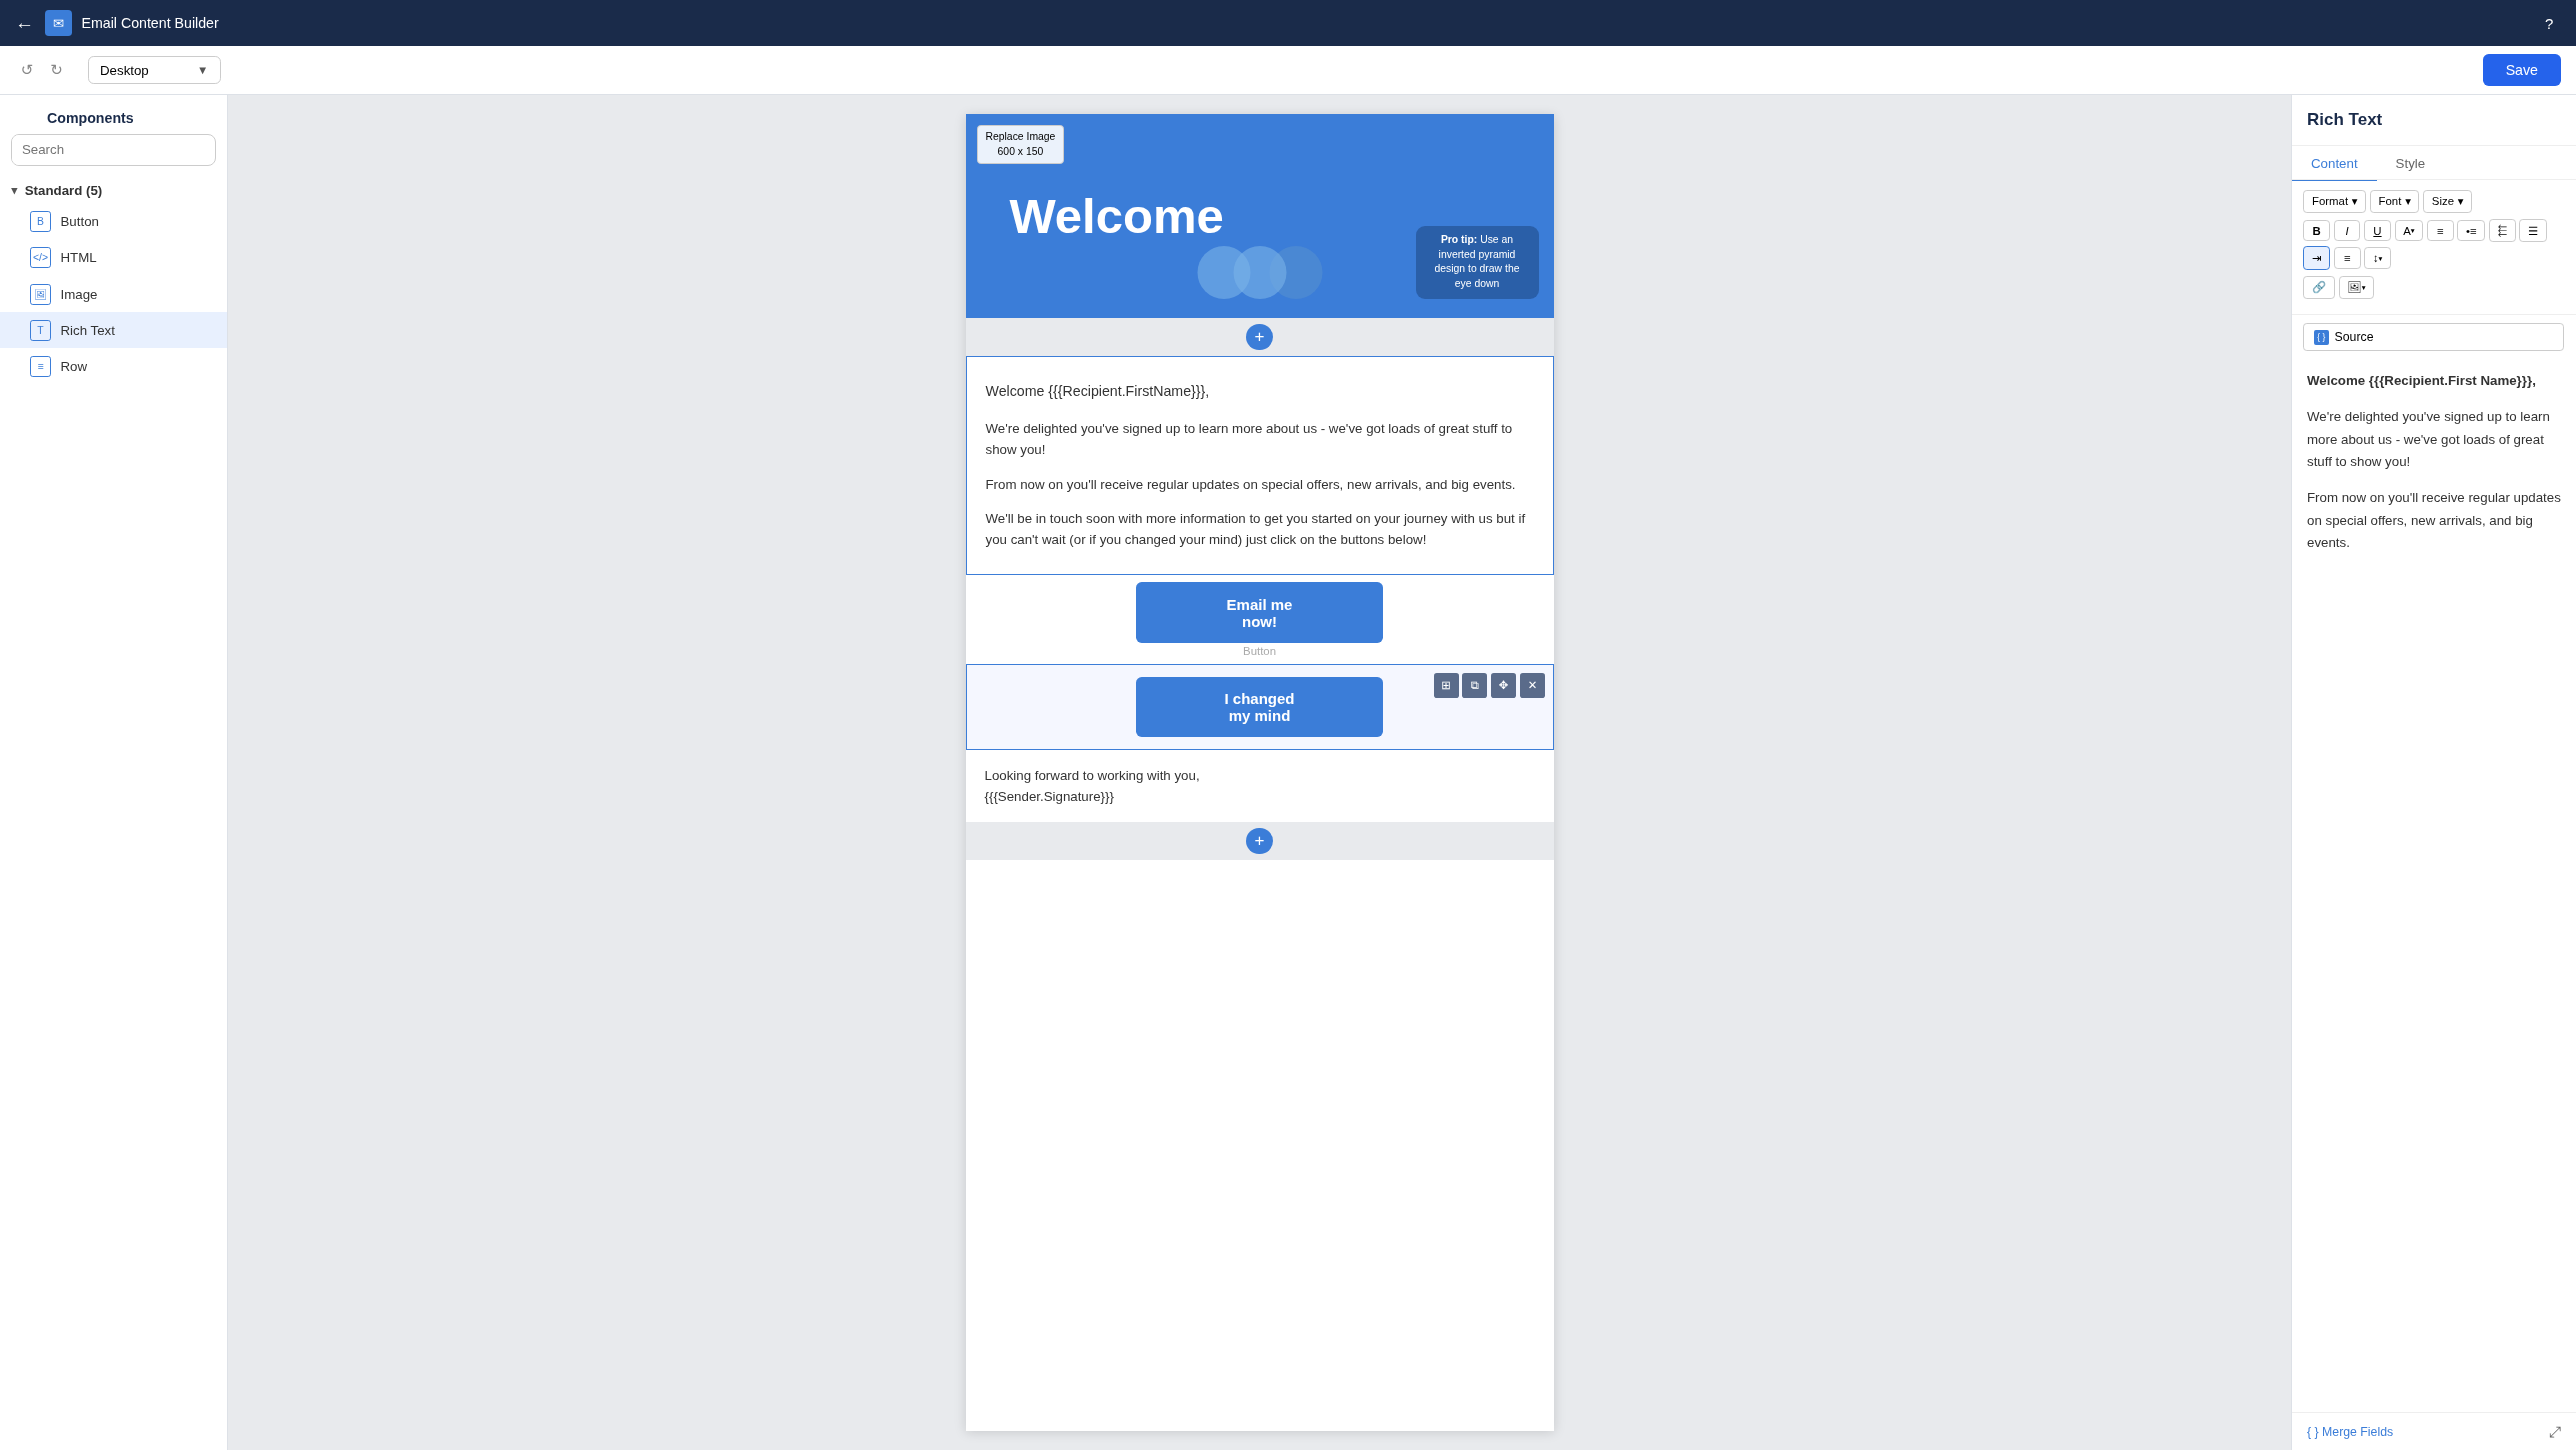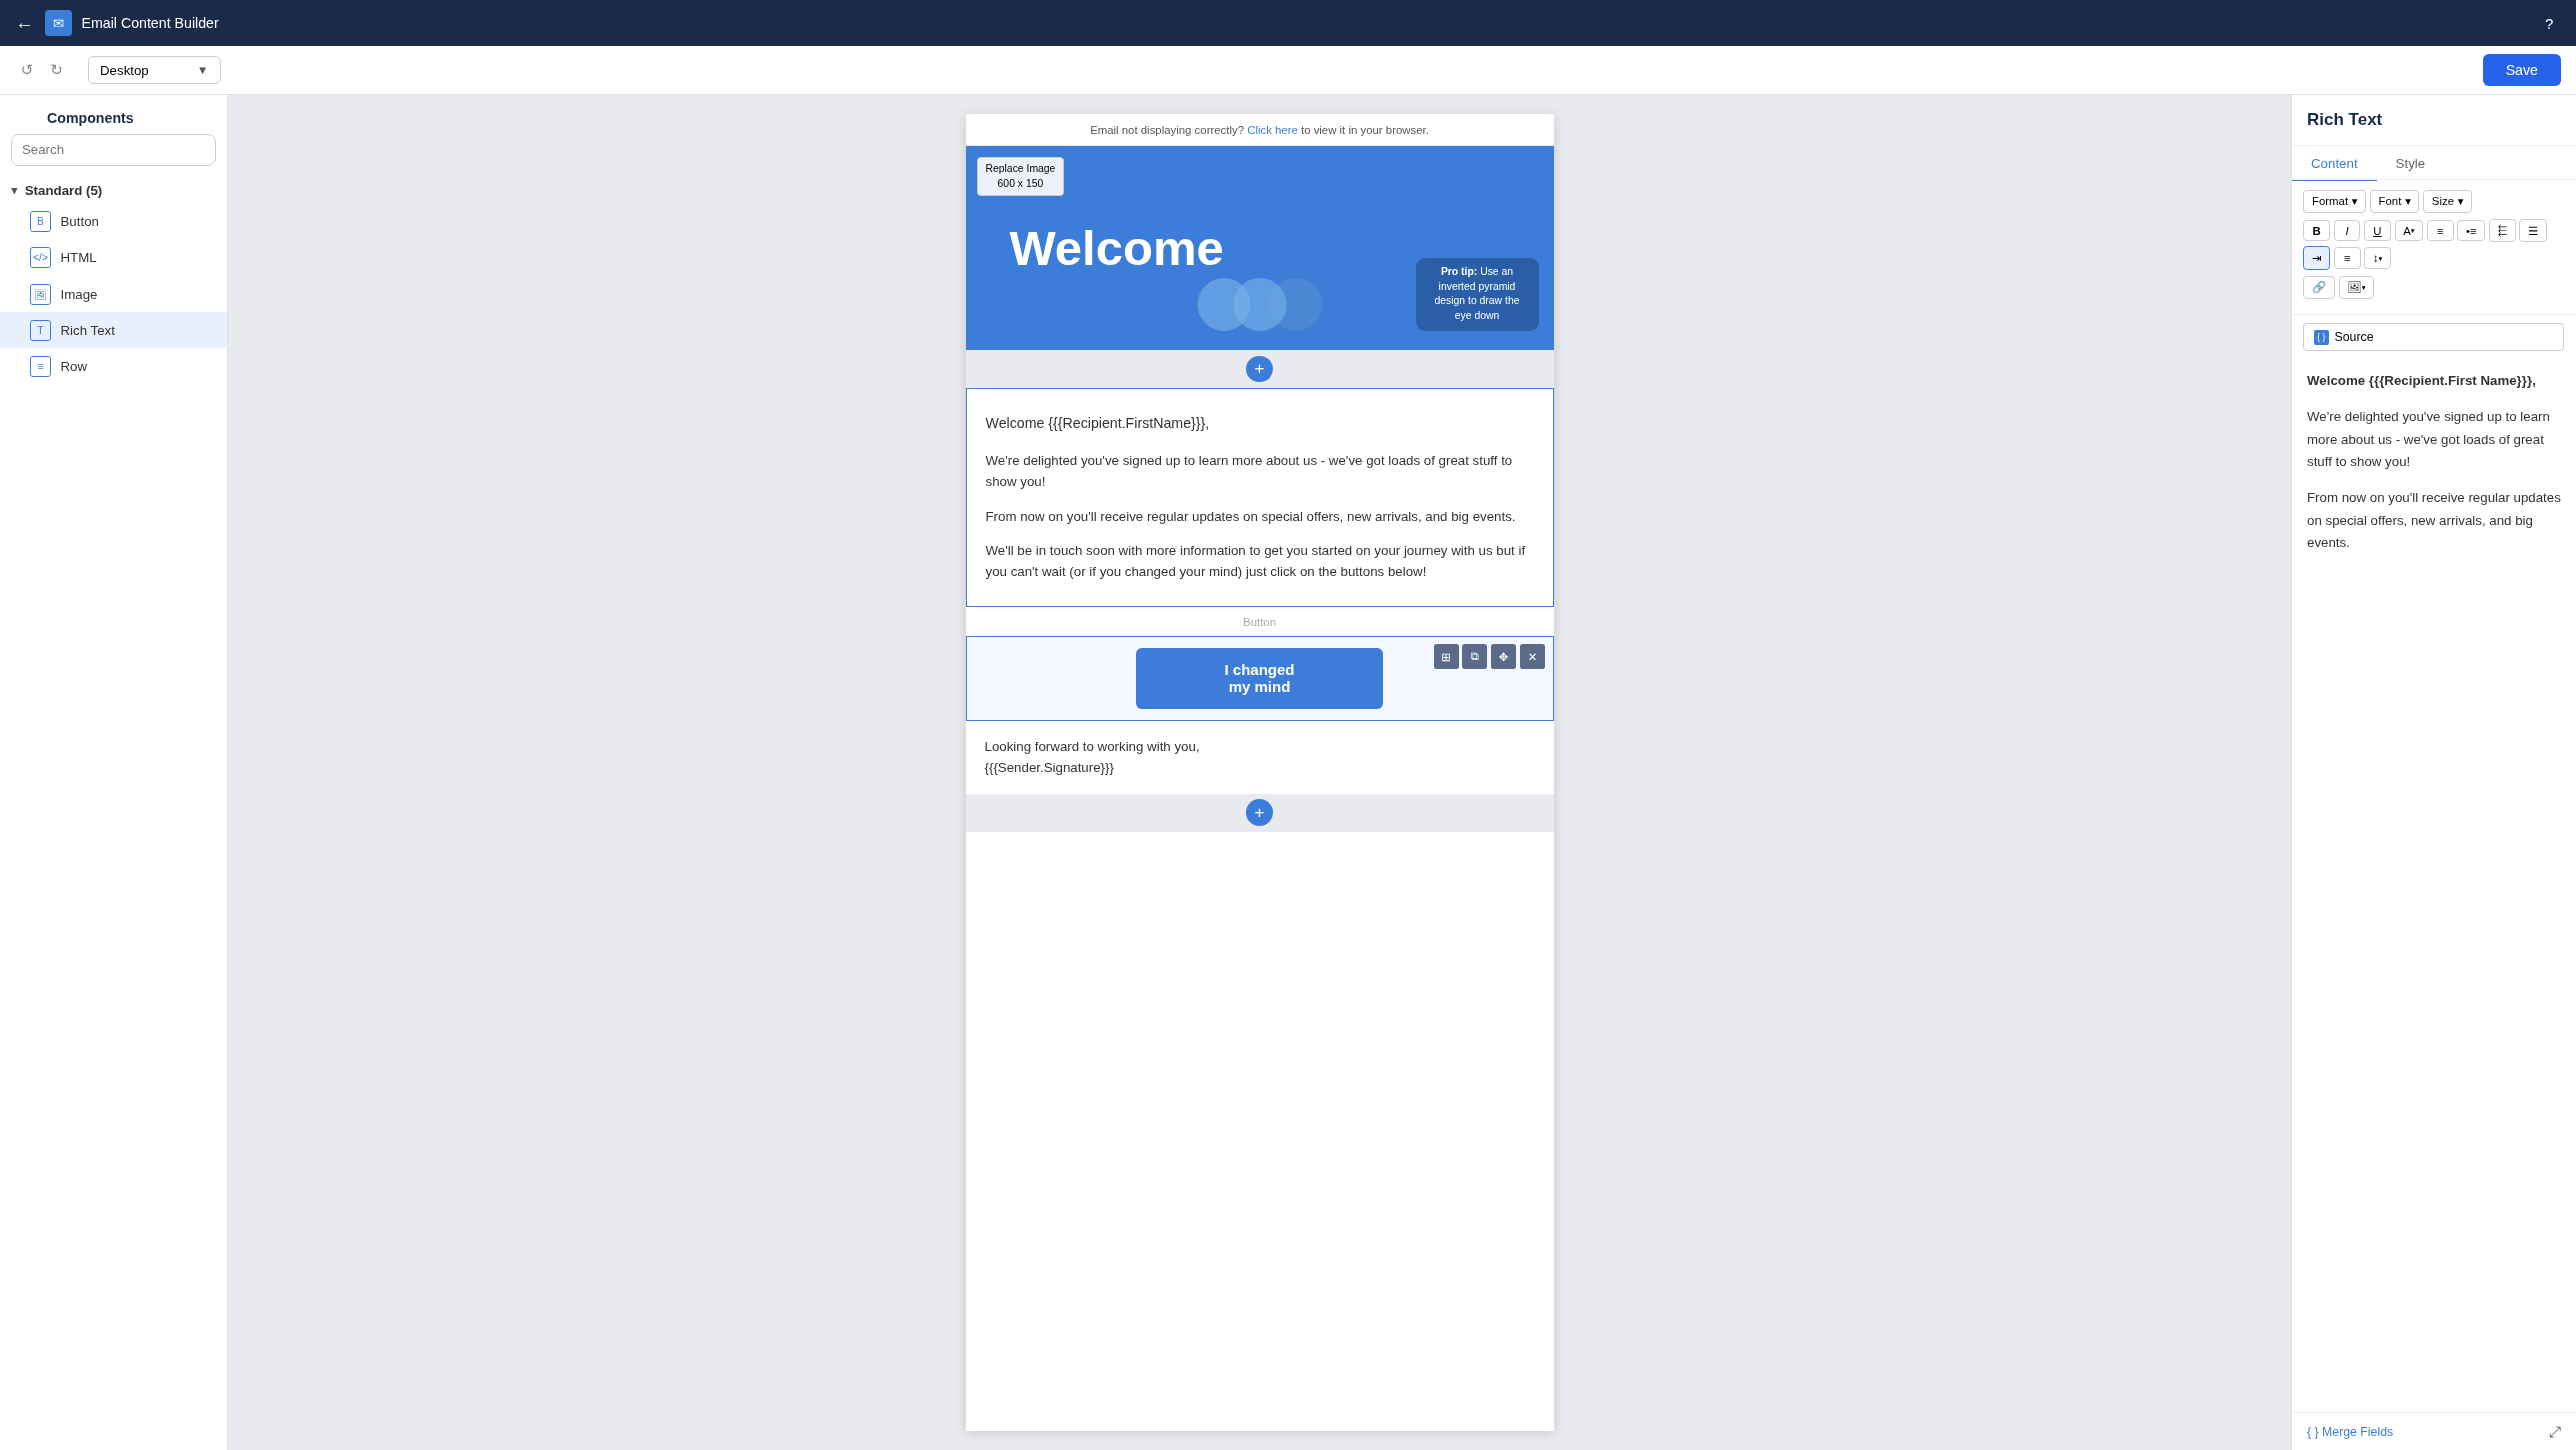--- a/index.html
+++ b/index.html
@@ -576,25 +576,20 @@
     </div>
     <div class="component-item">
       <div class="comp-icon">≡</div>
       <span>Row</span>
     </div>
   </aside>
 
   <div class="canvas-area">
     <div class="email-canvas">
 
-      <div class="email-top-bar">
-        <span>Email not displaying correctly?</span>
-        <a href="#">Click here</a>
-        <span>to view it in your browser.</span>
-      </div>
 
       <div class="welcome-banner">
         <button class="replace-image-btn">
           <span>Replace Image</span><br>
           <span>600 x 150</span>
         </button>
         <span class="welcome-text">Welcome</span>
         <div class="circles-deco">
           <div class="circle circle-1"></div>
           <div class="circle circle-2"></div>
@@ -612,20 +607,21 @@
 
       <div class="content-block active">
         <p class="greeting">Welcome {{{Recipient.FirstName}}},</p>
         <p>We're delighted you've signed up to learn more about us - we've got loads of great stuff to show you!</p>
         <p>From now on you'll receive regular updates on special offers, new arrivals, and big events.</p>
         <p>We'll be in touch soon with more information to get you started on your journey with us but if you can't wait (or if you changed your mind) just click on the buttons below!</p>
       </div>
 
       <div class="button-block">
         <div>
+          <button class="email-button">Email me now!</button>
           <div class="button-label-text">Button</div>
         </div>
       </div>
 
       <div class="button-block-2">
         <button class="email-button">I changed my mind</button>
         <div class="row-controls">
           <button class="row-control-btn">⊞</button>
           <button class="row-control-btn">⧉</button>
           <button class="row-control-btn">✥</button>

